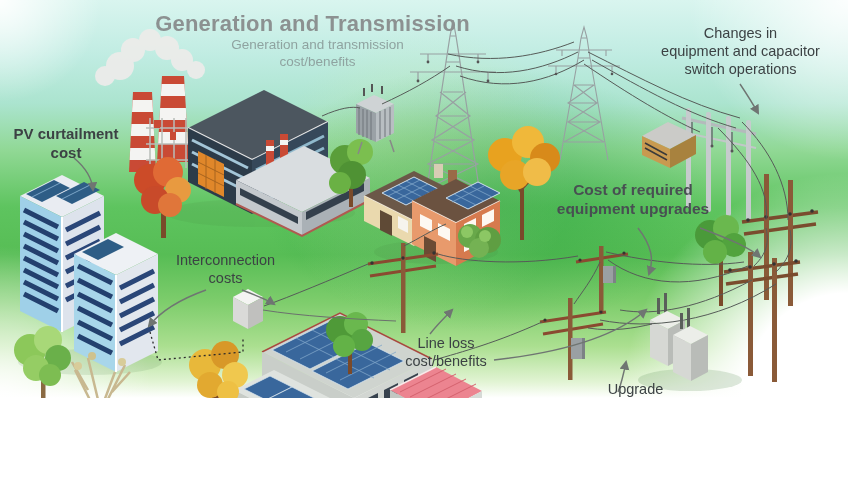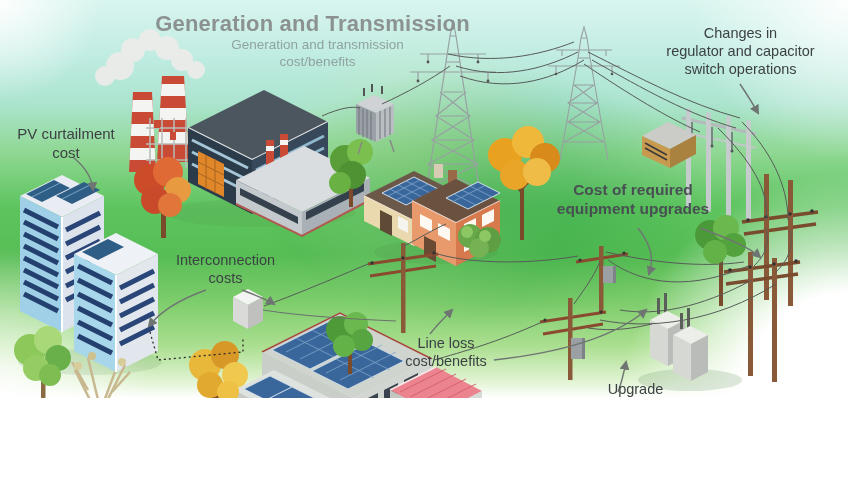--- a/index.html
+++ b/index.html
@@ -394,23 +394,23 @@
     <path d="M430,334 C436,326 444,318 452,310" marker-end="url(#ah)"></path>
     <path d="M494,360 C566,352 616,336 646,310" marker-end="url(#ah)"></path>
     <path d="M618,392 C622,382 624,372 626,362" marker-end="url(#ah)"></path>
   </g>
 </svg>
 
   <div class="lbl title" style="left:140px;top:10px;width:345px;">Generation and Transmission</div>
   <div class="lbl subtitle" style="left:190px;top:37px;width:255px;">Generation and transmission
 cost/benefits</div>
   <div class="lbl dark" style="left:638px;top:24px;width:205px;">Changes in
-regulator and capacitor
+equipment and capacitor
 switch operations</div>
-  <div class="lbl pv" style="left:2px;top:125px;width:128px;">PV curtailment
+  <div class="lbl pv" style="left:2px;top:125px;width:128px;font-weight:bold;">PV curtailment
 cost</div>
   <div class="lbl boldlabel" style="left:533px;top:180px;width:200px;">Cost of required
 equipment upgrades</div>
   <div class="lbl dark" style="left:158px;top:251px;width:135px;">Interconnection
 costs</div>
   <div class="lbl dark" style="left:390px;top:334px;width:112px;">Line loss
 cost/benefits</div>
   <div class="lbl dark" style="left:558px;top:380px;width:155px;">Upgrade
 deferral upgrades</div>
 </div>

